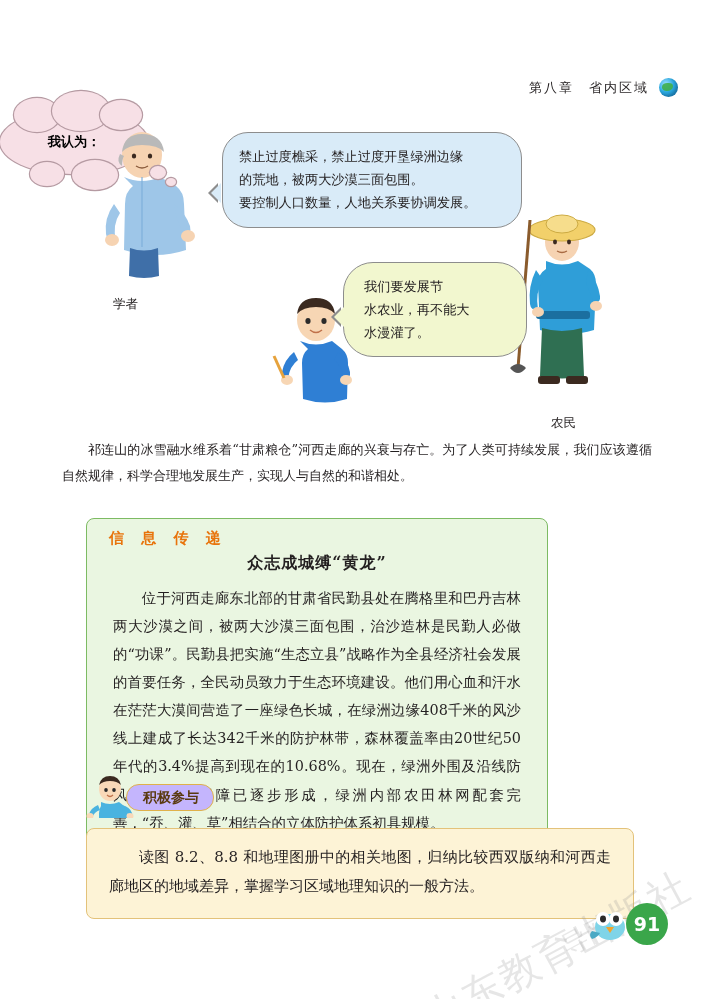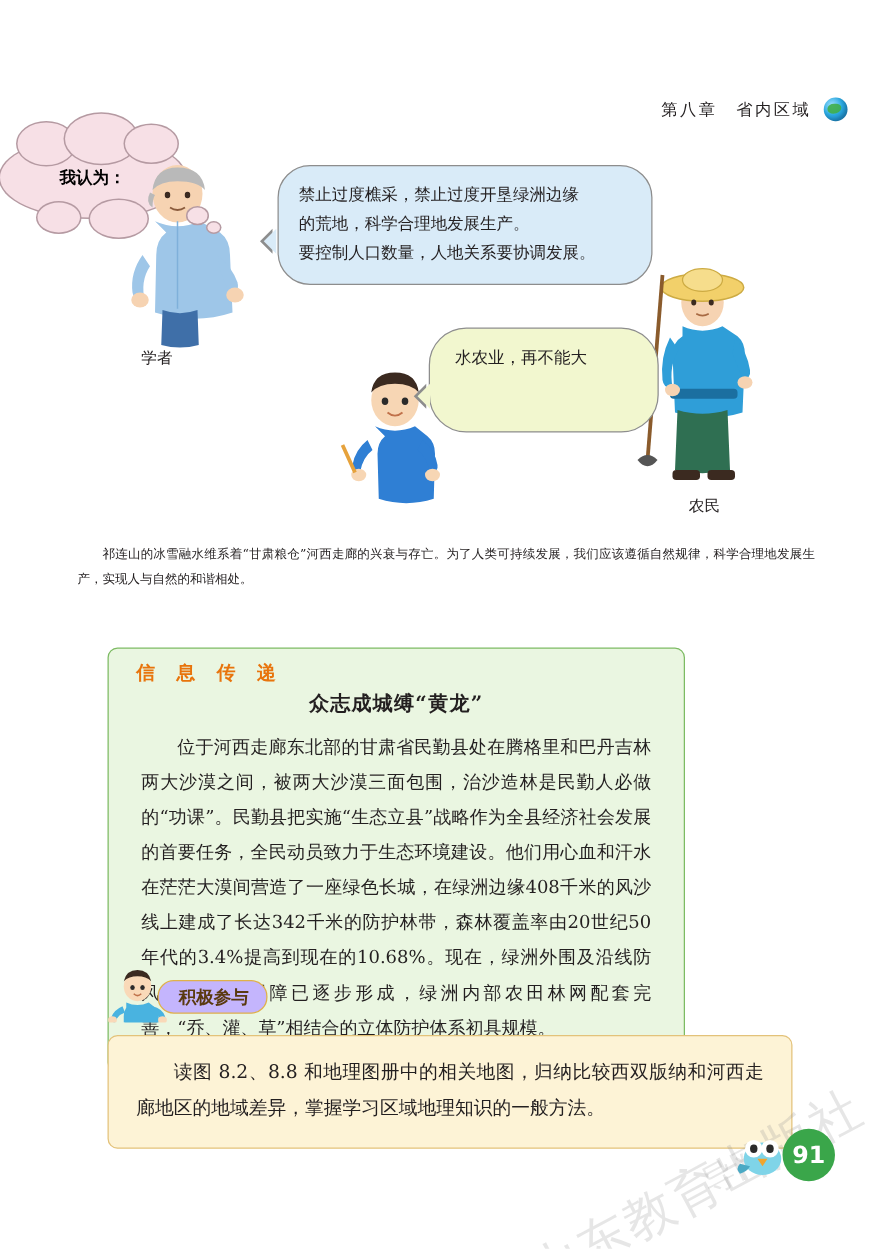--- a/index.html
+++ b/index.html
@@ -169,36 +169,37 @@
   }
   .b3-tail1 { width: 16px; height: 13px; left: 150px; top: 56px; }
   .b3-tail2 { width: 10px; height: 8px; left: 166px; top: 68px; }
 
   
   .fig-caption {
     position: absolute;
     font-size: 12.5px;
     color: #231f20;
     font-family: "DejaVu Sans", "Liberation Sans", sans-serif;
+    margin-top: 18px;
   }
   .cap-scholar { left: 113px; top: 168px; }
   .cap-farmer  { left: 551px; top: 287px; }
 
   
   .scholar { position: absolute; left: 84px; top: 20px; width: 120px; height: 150px; }
   .farmer  { position: absolute; left: 508px; top: 98px; width: 110px; height: 190px; }
   .boy     { position: absolute; left: 268px; top: 184px; width: 96px; height: 120px; }
 
   
   .para {
     position: absolute;
     left: 62px;
     top: 424px;
     width: 590px;
-    font-size: 10px;
+    font-size: 13px;
     line-height: 2.0;
     color: #231f20;
     text-align: justify;
     text-indent: 2em;
     font-family: "DejaVu Serif", "Liberation Serif", serif;
   }
 
   
   .infobox {
     position: absolute;
@@ -401,26 +402,28 @@
       <path d="M32 47 q16 7 32 0 l10 8 q6 5 6 14 l-1 36 q-22 7 -44 0 l-1-36 q0-9 6-14z" fill="#2f7fd4"></path>
       <path d="M26 58 q-10 8 -12 20 q-1 6 6 6 q2-12 10-18z" fill="#2f7fd4"></path>
       <path d="M70 58 q10 8 12 20 q1 6 -6 6 q-2-12-10-18z" fill="#2f7fd4"></path>
       <ellipse cx="19" cy="86" rx="6" ry="5" fill="#f7d6b4"></ellipse>
       <ellipse cx="78" cy="86" rx="6" ry="5" fill="#f7d6b4"></ellipse>
       <line x1="16" y1="84" x2="6" y2="62" stroke="#e6a23c" stroke-width="3"></line>
     </svg>
 
     <div class="bubble bubble-1">
       <div>禁止过度樵采，禁止过度开垦绿洲边缘</div>
-      <div>的荒地，科学合理地发展生产。</div>
+      <div>的荒地，被两大沙漠三面包围。</div>
       <div>要控制人口数量，人地关系要协调发展。</div>
     </div>
 
     <div class="bubble bubble-2">
+      <div>我们要发展节</div>
       <div>水农业，再不能大</div>
+      <div>水漫灌了。</div>
     </div>
 
     <div class="bubble-3">
       <span class="lobe b3-l1"></span>
       <span class="lobe b3-l2"></span>
       <span class="lobe b3-l3"></span>
       <span class="lobe b3-l4"></span>
       <span class="lobe b3-l5"></span>
       <span class="b3-tail1"></span>
       <span class="b3-tail2"></span>

